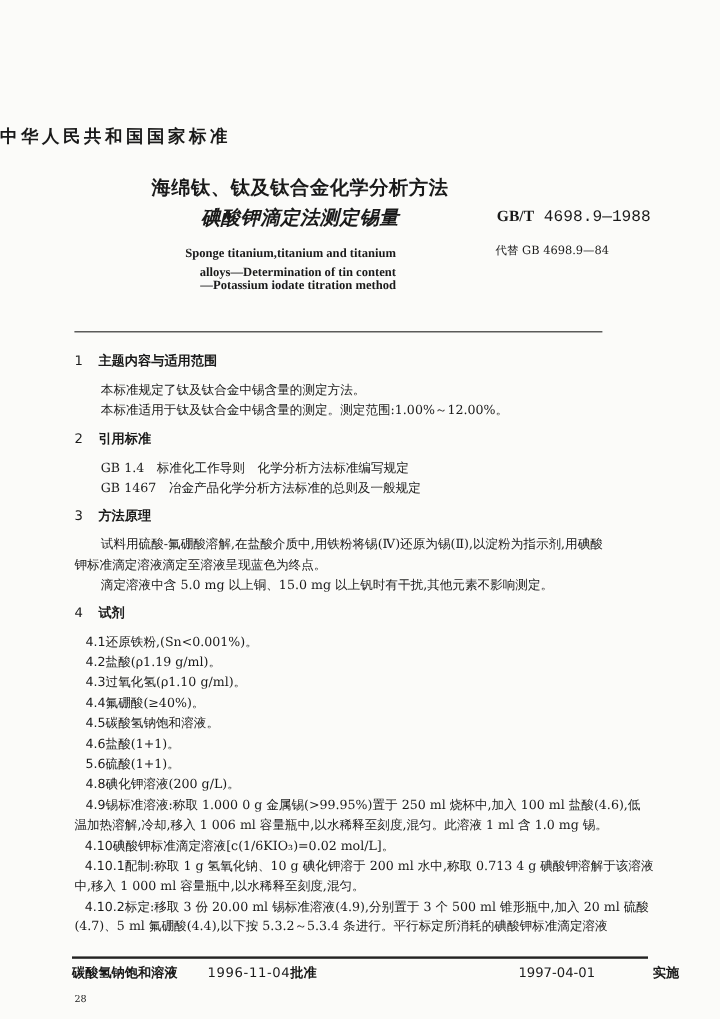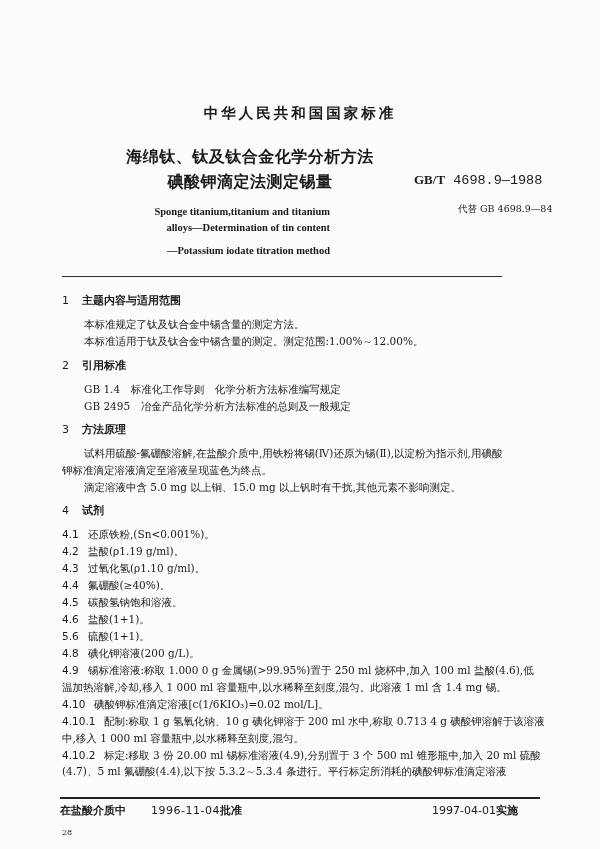--- a/index.html
+++ b/index.html
@@ -1,40 +1,40 @@
 <!DOCTYPE html>
 <html><head>
 <meta charset="utf-8">
 <style>
   * { margin: 0; padding: 0; box-sizing: border-box; }
   html, body { width: 600px; height: 849px; background: #fbfbf9; overflow: hidden; }
   body { position: relative; font-family: "DejaVu Serif", "Liberation Serif", serif; color: #1a1a1a; }
   .abs { position: absolute; white-space: nowrap; }
-  .national { left: 0; width: 600px; top: 104px; text-align: center; font-family: "DejaVu Sans", sans-serif; font-weight: bold; font-size: 14.5px; letter-spacing: 3px; }
+  .national { left: 0; width: 600px; top: 104px; font-family: "DejaVu Sans", sans-serif; font-weight: bold; font-size: 14.5px; letter-spacing: 3px; }
   .title-cn { left: 100px; width: 300px; text-align: center; font-family: "DejaVu Sans", sans-serif; font-weight: bold; font-size: 16px; letter-spacing: 0.5px; }
   .t1 { top: 147px; }
-  .t2 { top: 172px; }
+  .t2 { top: 172px; font-style: italic; }
   .std-no { left: 414px; top: 172px; font-family: "Liberation Mono", monospace; font-size: 13.5px; }
   .std-no b { font-family: "Liberation Serif", serif; font-weight: bold; font-size: 13px; text-align: right; }
-  .replace { left: 413px; top: 203px; font-size: 9.5px; margin-left: 45px; }
+  .replace { left: 413px; top: 203px; font-size: 9.5px; }
   .title-en { left: 130px; width: 200px; text-align: right; font-family: "Liberation Serif", serif; font-weight: bold; font-size: 10.5px; line-height: 16px; }
-  .e1 { top: 204px; } .e2 { top: 220px; } .e3 { top: 243px; }
+  .e1 { top: 204px; } .e2 { top: 220px; } .e3 { top: 231px; }
   .rule-top { left: 62px; top: 276px; width: 440px; height: 1px; background: #333; }
   .h { left: 62px; font-family: "DejaVu Sans", sans-serif; font-weight: bold; font-size: 11px; }
   .h .num { display: inline-block; width: 20px; font-weight: normal; }
   .p { font-size: 10.5px; font-family: "DejaVu Serif", serif; }
   .ind { left: 84px; }
   .full { left: 62px; }
   .item { left: 62px; font-size: 10.5px; }
-  .item .n { display: inline-block; font-family: "DejaVu Sans", sans-serif; }
+  .item .n { display: inline-block; font-family: "DejaVu Sans", sans-serif; text-align: right; }
   .rule-bottom { left: 60px; top: 797px; width: 480px; height: 1.5px; background: #222; }
   .foot-left { left: 60px; top: 803px; font-family: "DejaVu Sans", sans-serif; font-weight: bold; font-size: 11px; }
   .foot-left .d { font-weight: normal; letter-spacing: 0.5px; padding-left: 25px; }
   .foot-right { left: 432px; top: 803px; font-family: "DejaVu Sans", sans-serif; font-size: 11px; }
-  .foot-right b { font-weight: bold; }
+  .foot-right b { font-weight: bold; margin-left: 48px; }
   .page { left: 62px; top: 828px; font-size: 8px; }
 </style>
 </head>
 <body>
 
 <div class="abs national">中华人民共和国国家标准</div>
 
 <div class="abs title-cn t1">海绵钛、钛及钛合金化学分析方法</div>
 <div class="abs title-cn t2">碘酸钾滴定法测定锡量</div>
 
@@ -53,21 +53,21 @@
 <div class="abs h" style="top:293px">
   <span class="num">1</span><span>主题内容与适用范围</span>
 </div>
 <div class="abs p ind" style="top:318px">本标准规定了钛及钛合金中锡含量的测定方法。</div>
 <div class="abs p ind" style="top:335px">本标准适用于钛及钛合金中锡含量的测定。测定范围:1.00%～12.00%。</div>
 
 <div class="abs h" style="top:358px">
   <span class="num">2</span><span>引用标准</span>
 </div>
 <div class="abs p ind" style="top:383px">GB 1.4　标准化工作导则　化学分析方法标准编写规定</div>
-<div class="abs p ind" style="top:400px">GB 2495　冶金产品化学分析方法标准的总则及一般规定</div>
+<div class="abs p ind" style="top:400px">GB 1467　冶金产品化学分析方法标准的总则及一般规定</div>
 
 <div class="abs h" style="top:422px">
   <span class="num">3</span><span>方法原理</span>
 </div>
 <div class="abs p ind" style="top:447px">试料用硫酸-氟硼酸溶解,在盐酸介质中,用铁粉将锡(Ⅳ)还原为锡(Ⅱ),以淀粉为指示剂,用碘酸</div>
 <div class="abs p full" style="top:464px">钾标准滴定溶液滴定至溶液呈现蓝色为终点。</div>
 <div class="abs p ind" style="top:481px">滴定溶液中含 5.0 mg 以上铜、15.0 mg 以上钒时有干扰,其他元素不影响测定。</div>
 
 <div class="abs h" style="top:503px">
   <span class="num">4</span><span>试剂</span>
@@ -76,32 +76,32 @@
 <div class="abs item" style="top:528px"><span class="n" style="width:26px">4.1</span><span>还原铁粉,(Sn&lt;0.001%)。</span></div>
 <div class="abs item" style="top:545px"><span class="n" style="width:26px">4.2</span><span>盐酸(ρ1.19 g/ml)。</span></div>
 <div class="abs item" style="top:562px"><span class="n" style="width:26px">4.3</span><span>过氧化氢(ρ1.10 g/ml)。</span></div>
 <div class="abs item" style="top:579px"><span class="n" style="width:26px">4.4</span><span>氟硼酸(≥40%)。</span></div>
 <div class="abs item" style="top:596px"><span class="n" style="width:26px">4.5</span><span>碳酸氢钠饱和溶液。</span></div>
 <div class="abs item" style="top:613px"><span class="n" style="width:26px">4.6</span><span>盐酸(1+1)。</span></div>
 <div class="abs item" style="top:630px"><span class="n" style="width:26px">5.6</span><span>硫酸(1+1)。</span></div>
 <div class="abs item" style="top:647px"><span class="n" style="width:26px">4.8</span><span>碘化钾溶液(200 g/L)。</span></div>
 
 <div class="abs item" style="top:664px"><span class="n" style="width:26px">4.9</span><span>锡标准溶液:称取 1.000 0 g 金属锡(&gt;99.95%)置于 250 ml 烧杯中,加入 100 ml 盐酸(4.6),低</span></div>
-<div class="abs p full" style="top:681px">温加热溶解,冷却,移入 1 000 ml 容量瓶中,以水稀释至刻度,混匀。此溶液 1 ml 含 1.4 mg 锡。</div>
+<div class="abs p full" style="top:681px">温加热溶解,冷却,移入 1 006 ml 容量瓶中,以水稀释至刻度,混匀。此溶液 1 ml 含 1.0 mg 锡。</div>
 
 <div class="abs item" style="top:698px"><span class="n" style="width:32px">4.10</span><span>碘酸钾标准滴定溶液[c(1/6KIO₃)=0.02 mol/L]。</span></div>
 
 <div class="abs item" style="top:715px"><span class="n" style="width:42px">4.10.1</span><span>配制:称取 1 g 氢氧化钠、10 g 碘化钾溶于 200 ml 水中,称取 0.713 4 g 碘酸钾溶解于该溶液</span></div>
 <div class="abs p full" style="top:732px">中,移入 1 000 ml 容量瓶中,以水稀释至刻度,混匀。</div>
 
 <div class="abs item" style="top:749px"><span class="n" style="width:42px">4.10.2</span><span>标定:移取 3 份 20.00 ml 锡标准溶液(4.9),分别置于 3 个 500 ml 锥形瓶中,加入 20 ml 硫酸</span></div>
 <div class="abs p full" style="top:765px">(4.7)、5 ml 氟硼酸(4.4),以下按 5.3.2～5.3.4 条进行。平行标定所消耗的碘酸钾标准滴定溶液</div>
 
 <div class="abs rule-bottom"></div>
 
 <div class="abs foot-left">
-  <span>在盐酸介质中</span><span class="d">1996-11-04</span><span>批准</span>
+  <span>碳酸氢钠饱和溶液</span><span class="d">1996-11-04</span><span>批准</span>
 </div>
 <div class="abs foot-right">
   <span>1997-04-01</span><b>实施</b>
 </div>
 
 <div class="abs page">28</div>
 
 </body></html>

